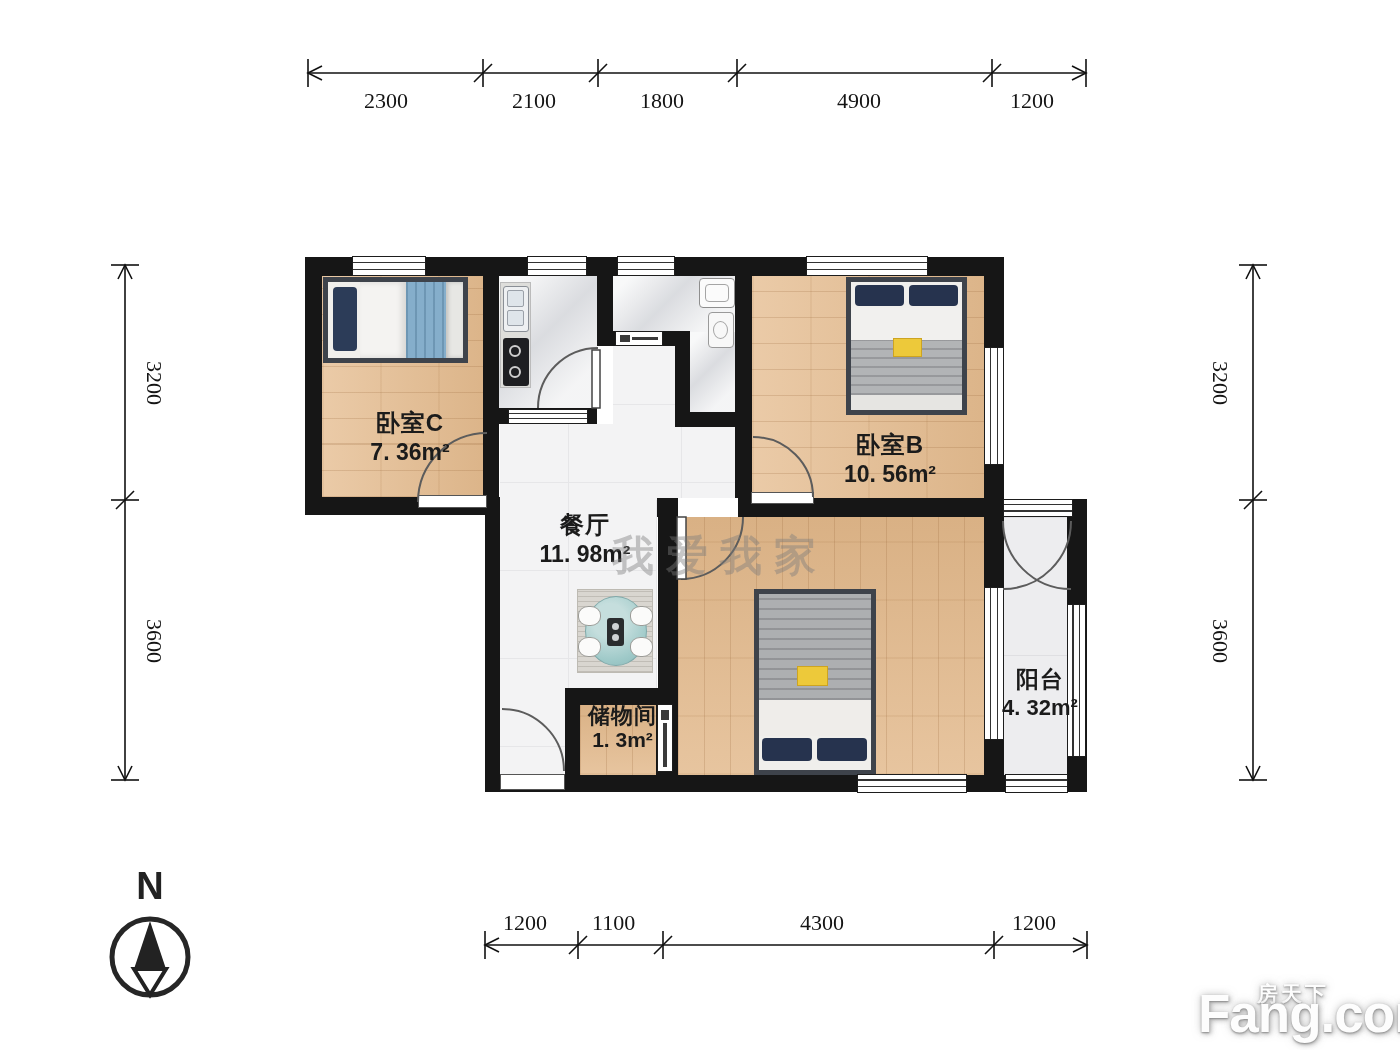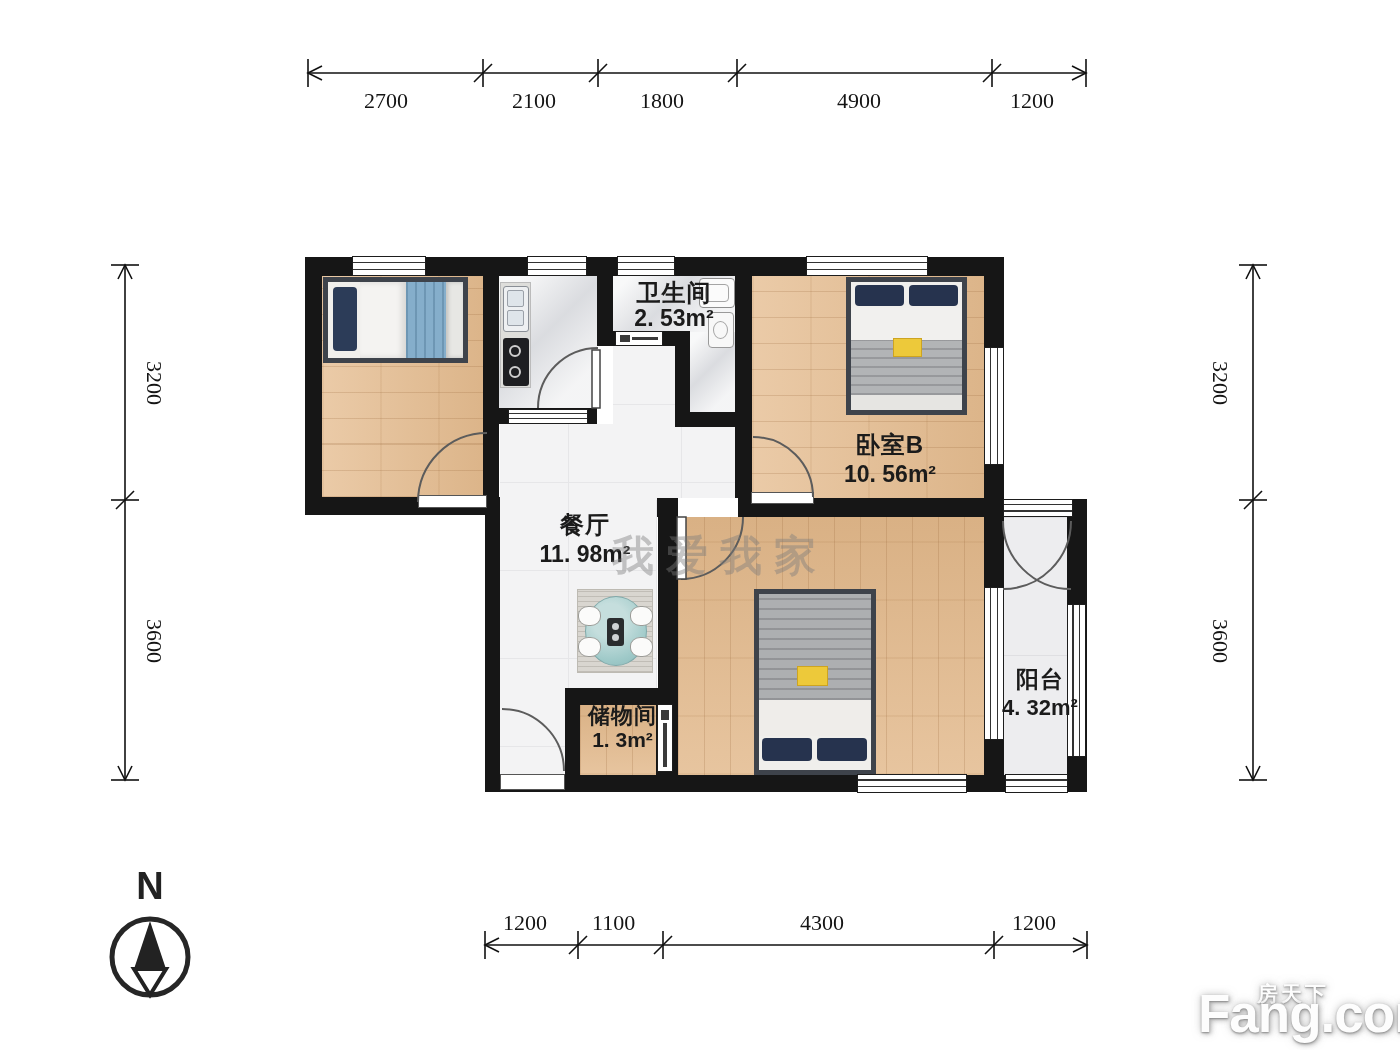--- a/index.html
+++ b/index.html
@@ -182,23 +182,23 @@
       <path d="M 1003 521 A 68 68 0 0 0 1071 589"></path>
     </g>
     <g fill="#ffffff" stroke="#444" stroke-width="1.5">
 
       <rect x="592" y="350" width="8" height="58"></rect>
 
       <rect x="677" y="517" width="9" height="62"></rect>
     </g>
   </svg>
 
-  <div class="rlabel" style="left:613px;top:280px;width:122px;line-height:1.1;">
-    <div class="nm">卫生间</div>
-    <div class="ar">2. 53m²</div>
+  <div class="rlabel" style="left:330px;top:408px;width:160px;">
+    <div class="nm">卧室C</div>
+    <div class="ar">7. 36m²</div>
   </div>
   <div class="rlabel" style="left:810px;top:430px;width:160px;">
     <div class="nm">卧室B</div>
     <div class="ar">10. 56m²</div>
   </div>
   <div class="rlabel" style="left:505px;top:510px;width:160px;">
     <div class="nm">餐厅</div>
     <div class="ar">11. 98m²</div>
   </div>
   <div class="rlabel" style="left:570px;top:703px;width:105px;line-height:1.15;">
@@ -256,21 +256,21 @@
       <line x1="1253" y1="265" x2="1253" y2="780"></line>
       <line x1="1239" y1="265" x2="1267" y2="265"></line>
       <path d="M 1246 279 L 1253 265 L 1260 279"></path>
       <line x1="1239" y1="780" x2="1267" y2="780"></line>
       <path d="M 1246 766 L 1253 780 L 1260 766"></path>
       <line x1="1239" y1="500" x2="1267" y2="500"></line>
         <line x1="1244" y1="509" x2="1262" y2="491"></line>
     </g>
   </svg>
 
-  <div class="dim" style="left:364px;top:88px;">2700</div>
+  <div class="dim" style="left:364px;top:88px;">2300</div>
   <div class="dim" style="left:512px;top:88px;">2100</div>
   <div class="dim" style="left:640px;top:88px;">1800</div>
   <div class="dim" style="left:837px;top:88px;">4900</div>
   <div class="dim" style="left:1010px;top:88px;">1200</div>
 
   <div class="dim" style="left:503px;top:910px;">1200</div>
   <div class="dim" style="left:592px;top:910px;text-align:right;">1100</div>
   <div class="dim" style="left:800px;top:910px;">4300</div>
   <div class="dim" style="left:1012px;top:910px;">1200</div>
 

